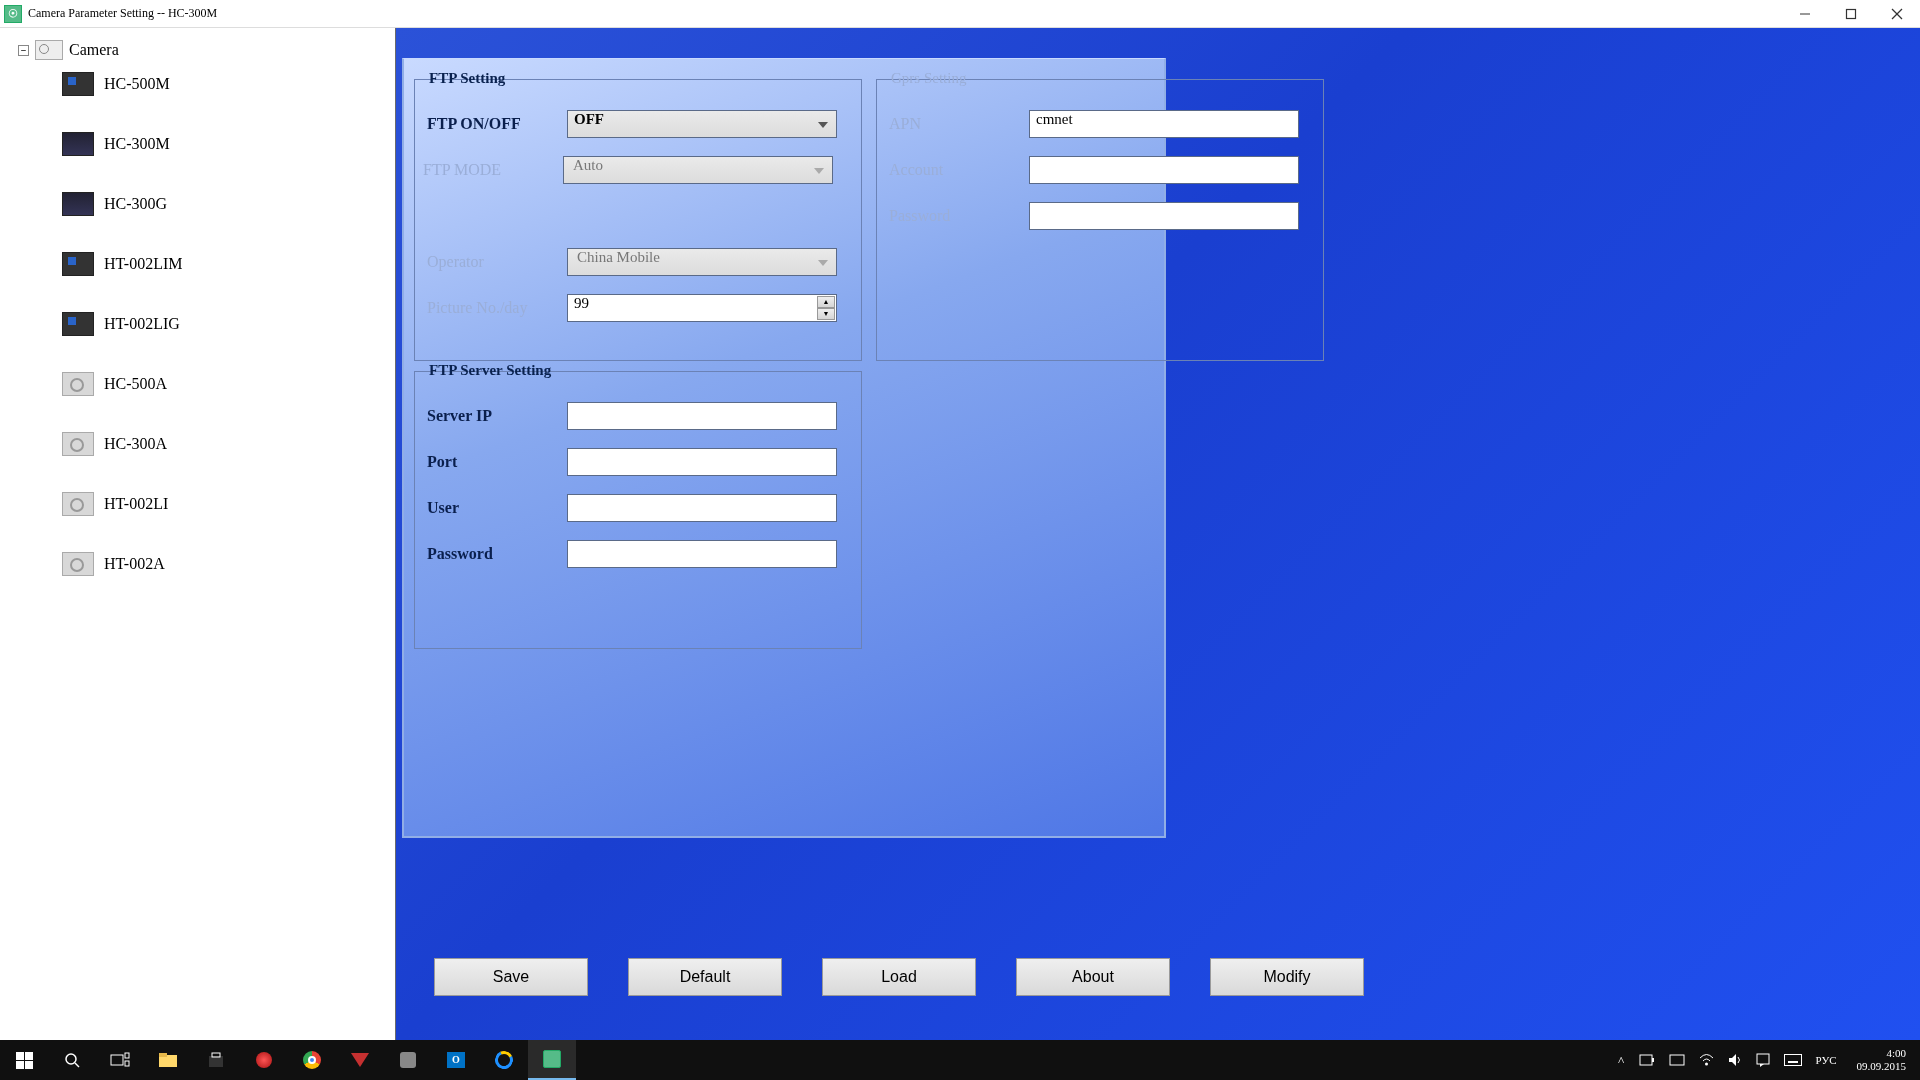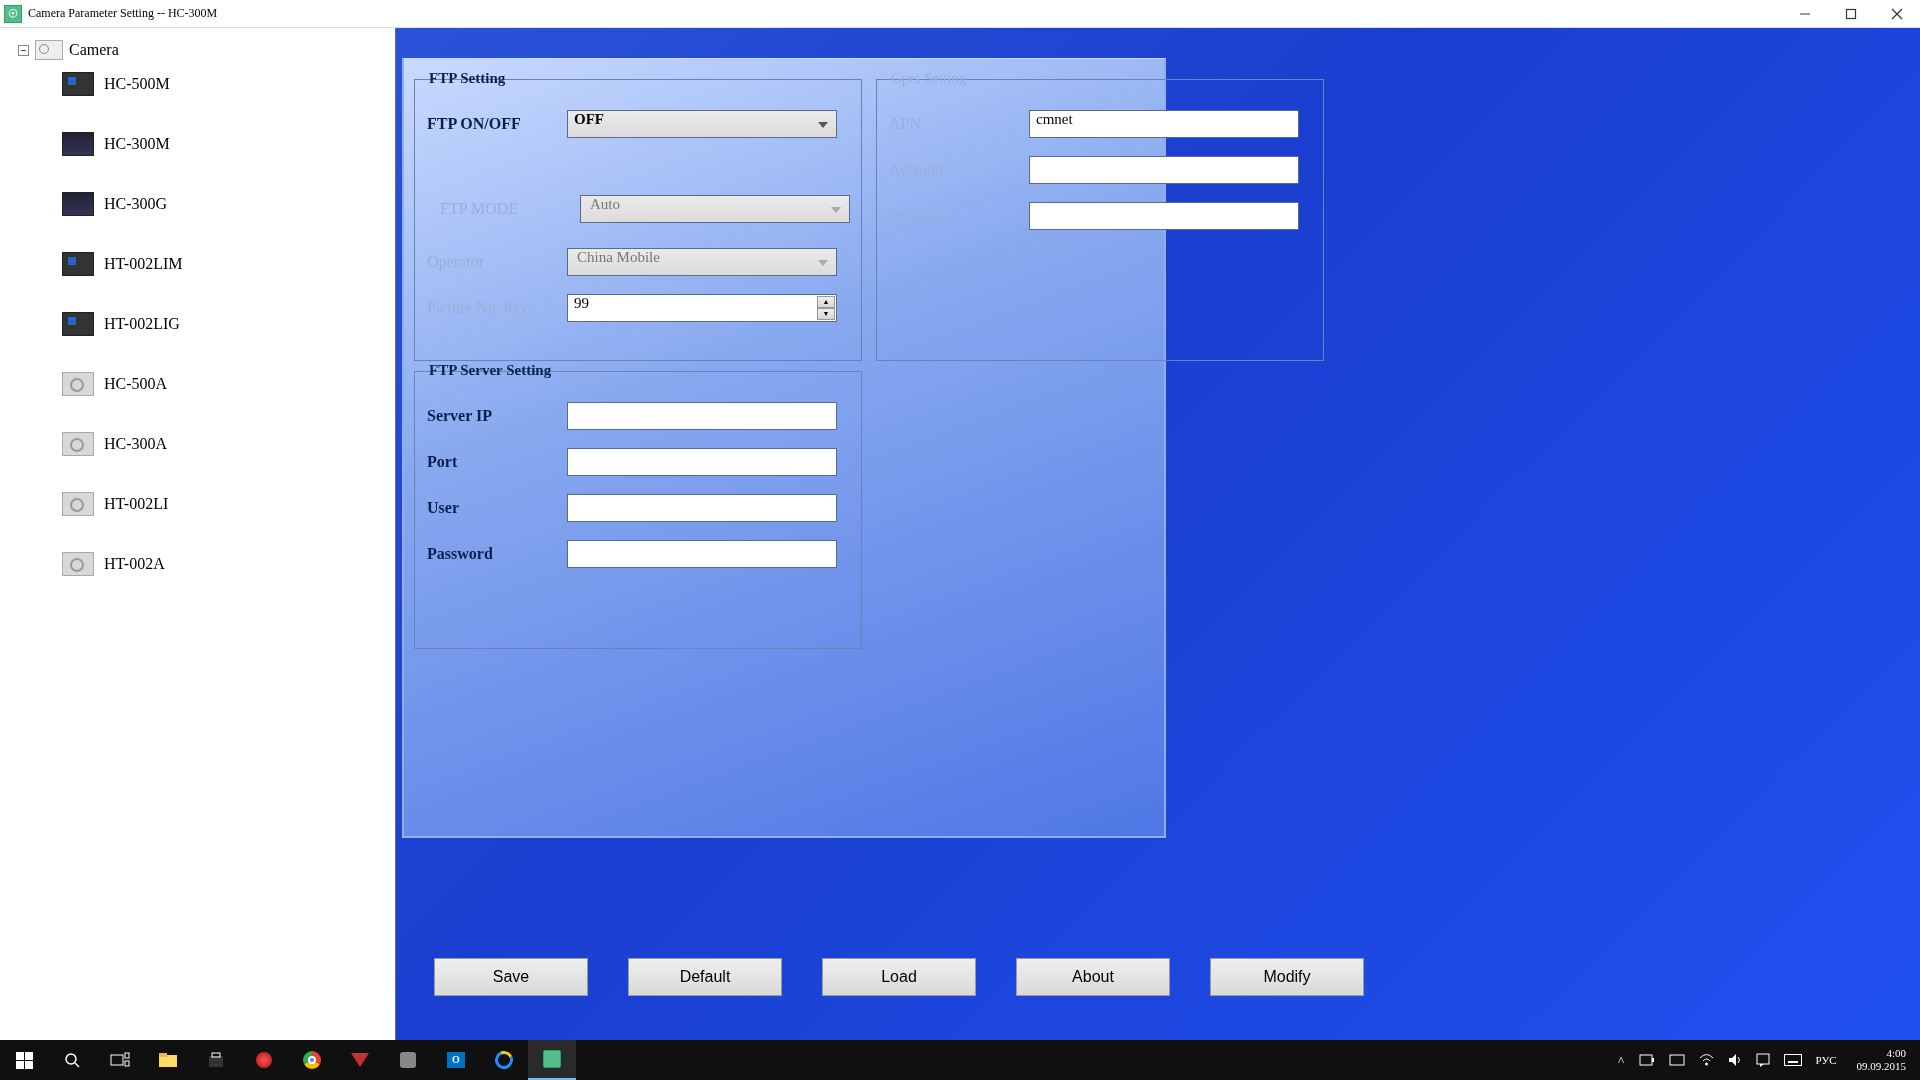--- a/index.html
+++ b/index.html
@@ -166,21 +166,21 @@
 
           <div class="groupbox ftp-setting">
             <div class="legend">FTP Setting</div>
 
             <div class="form-row" style="left:12px; top:30px;">
               <div class="lbl bold">FTP ON/OFF</div>
               <div class="ctrl select">
                   <span style="font-weight:bold">OFF</span>
                 </div>
             </div>
-            <div class="form-row" style="left:25px; top:76px;margin-top:39px;">
+            <div class="form-row" style="left:8px; top:76px;">
               <div class="lbl disabled">FTP MODE</div>
               <div class="ctrl select disabled">
                   <span>Auto</span>
                 </div>
             </div>
             <div class="form-row" style="left:12px; top:168px;">
               <div class="lbl disabled">Operator</div>
               <div class="ctrl select disabled">
                   <span>China Mobile</span>
                 </div>

